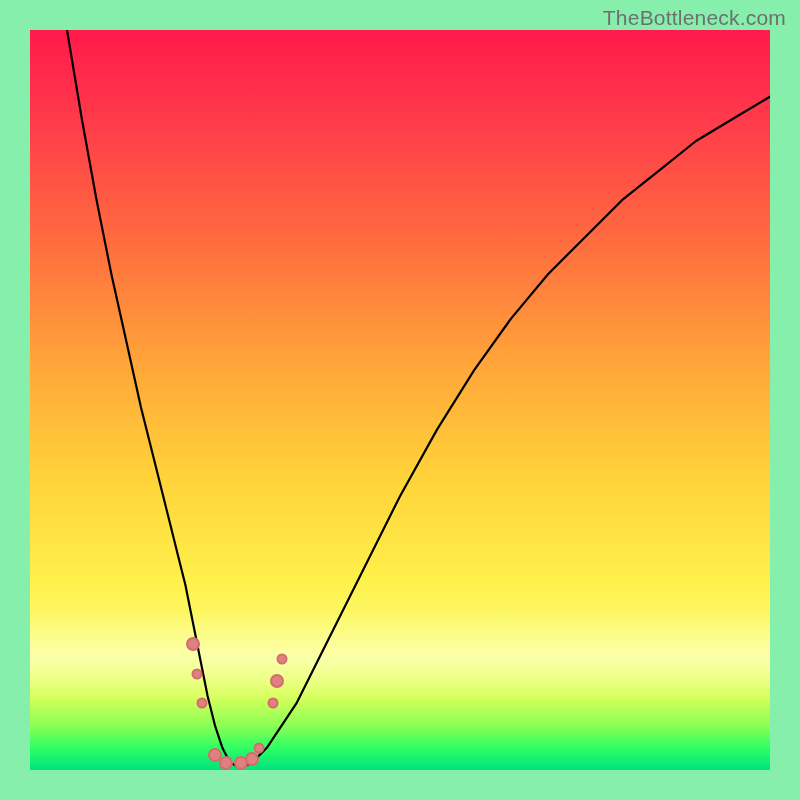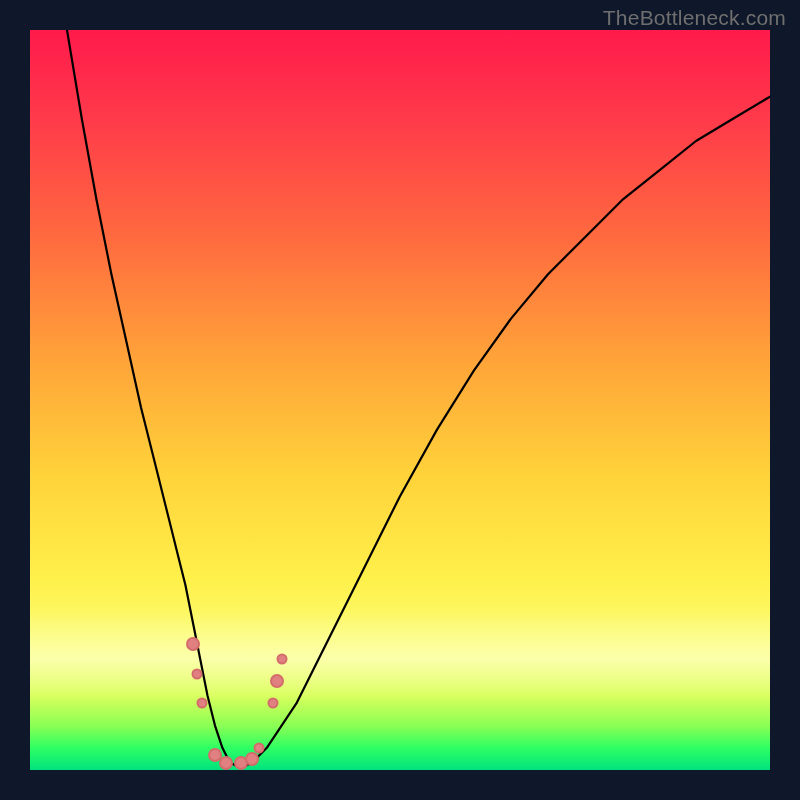--- a/index.html
+++ b/index.html
@@ -8,21 +8,21 @@
     width: 800px;
     height: 800px;
     background: #000;
     font-family: Arial, Helvetica, sans-serif;
     overflow: hidden;
   }
   .frame {
     position: relative;
     width: 800px;
     height: 800px;
-    background: #0f172a;
+    background: #86efac;
   }
   .plot-area {
     position: absolute;
     left: 30px;
     top: 30px;
     width: 740px;
     height: 740px;
     background: linear-gradient(to bottom,
       #ff1a4b 0%,
       #ff3a4a 12%,

